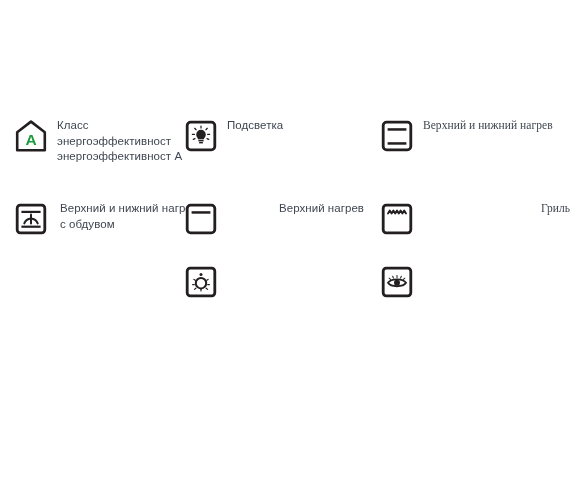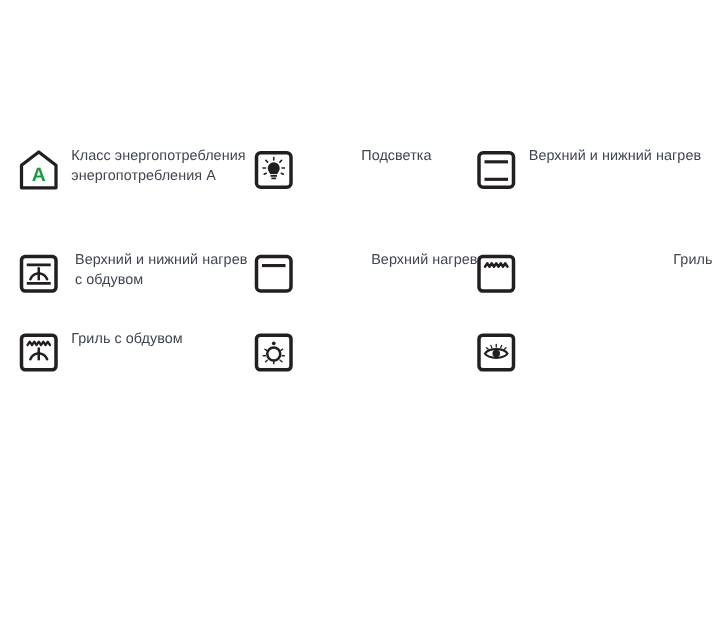--- a/index.html
+++ b/index.html
@@ -45,45 +45,45 @@
     margin-left: 9px;
     font-size: 11.5px;
     line-height: 15.5px;
     color: #3f4651;
     letter-spacing: 0.05px;
     white-space: pre-line;
   }
 
   
   .col-1 { left: 14px;  width: 186px; }
-  .col-2 { left: 202px; width: 180px; gap: 44px; }
+  .col-2 { left: 184px; width: 180px; }
   .col-3 { left: 380px; width: 190px; }
 
   .row-1 { top: 118px; }
   .row-2 { top: 201px; justify-content: space-between; }
   .row-3 { top: 264px; }
   .row-4 { top: 327px; }
 
   .col-1 .feature-label { max-width: 140px; }
   .col-2 .feature-label { max-width: 140px; }
-  .col-3 .feature-label { max-width: 142px; }
+  .col-3 .feature-label { max-width: 142px; font-family: Liberation Serif, serif; }
 </style>
 </head>
 <body>
 
 <div id="features-grid">
 
   <div class="feature-item col-1 row-1">
     <span class="feature-icon">
       <svg viewBox="0 0 34 34" xmlns="http://www.w3.org/2000/svg">
         <path d="M3.2 13.2 L17 2.6 L30.8 13.2 L30.8 31.2 L3.2 31.2 Z" fill="#ffffff" stroke="#231f20" stroke-width="2.6" stroke-linejoin="round"></path>
         <text x="17" y="25.5" text-anchor="middle" font-family="'Liberation Sans', sans-serif" font-size="15.5" font-weight="bold" fill="#1a9c3c">A</text>
       </svg>
     </span>
-    <span class="feature-label">Класс энергопотребления энергопотребления А</span>
+    <span class="feature-label">Класс энергоэффективност энергоэффективност А</span>
   </div>
 
   <div class="feature-item col-2 row-1">
     <span class="feature-icon">
       <svg viewBox="0 0 34 34" xmlns="http://www.w3.org/2000/svg">
         <rect x="3.2" y="3.2" width="27.6" height="27.6" rx="3.4" fill="#ffffff" stroke="#231f20" stroke-width="2.8"></rect>
         <path d="M12.2 15.6 a4.8 4.8 0 0 1 9.6 0 c0 2.3 -1.5 3.2 -1.9 4.6 l-5.8 0 c-0.4 -1.4 -1.9 -2.3 -1.9 -4.6 z" fill="#231f20"></path>
         <rect x="14.4" y="20.9" width="5.2" height="1.5" fill="#231f20"></rect>
         <rect x="15.1" y="23.0" width="3.8" height="1.4" fill="#231f20"></rect>
         <g stroke="#231f20" stroke-width="1.25" stroke-linecap="round">
@@ -140,34 +140,20 @@
   <div class="feature-item col-2 row-2">
     <span class="feature-icon">
       <svg viewBox="0 0 34 34" xmlns="http://www.w3.org/2000/svg">
         <rect x="3.2" y="3.2" width="27.6" height="27.6" rx="3.4" fill="#ffffff" stroke="#231f20" stroke-width="2.8"></rect>
         <rect x="7.6" y="9.2" width="18.8" height="2.5" fill="#231f20"></rect>
       </svg>
     </span>
     <span class="feature-label">Верхний нагрев</span>
   </div>
 
-  <div class="feature-item col-1 row-3">
-    <span class="feature-icon">
-      <svg viewBox="0 0 34 34" xmlns="http://www.w3.org/2000/svg">
-        <rect x="3.2" y="3.2" width="27.6" height="27.6" rx="3.0" fill="#ffffff" stroke="#231f20" stroke-width="2.8"></rect>
-        <path d="M8.0 11.0 L9.8 8.4 L11.6 11.0 L13.4 8.4 L15.2 11.0 L17 8.4 L18.8 11.0 L20.6 8.4 L22.4 11.0 L24.2 8.4 L26.0 11.0" fill="none" stroke="#231f20" stroke-width="1.8" stroke-linejoin="round" stroke-linecap="round"></path>
-        <g stroke="#231f20" stroke-width="2.0" stroke-linecap="round" fill="none">
-          <line x1="17" y1="13.8" x2="17" y2="22.4"></line>
-          <path d="M17 17.6 C13.6 17.9 11.4 19.7 10.3 22.4"></path>
-          <path d="M17 17.6 C20.4 17.9 22.6 19.7 23.7 22.4"></path>
-        </g>
-      </svg>
-    </span>
-    <span class="feature-label">Гриль с обдувом</span>
-  </div>
 
   <div class="feature-item col-2 row-3">
     <span class="feature-icon">
       <svg viewBox="0 0 34 34" xmlns="http://www.w3.org/2000/svg">
         <rect x="3.2" y="3.2" width="27.6" height="27.6" rx="3.0" fill="#ffffff" stroke="#231f20" stroke-width="2.8"></rect>
         <circle cx="17" cy="18.2" r="5.2" fill="none" stroke="#231f20" stroke-width="2.0"></circle>
         <circle cx="17" cy="9.6" r="1.5" fill="#231f20"></circle>
         <g stroke="#231f20" stroke-width="1.15" stroke-linecap="round">
           <line x1="9.9" y1="14.4" x2="11.3" y2="15.3"></line>
           <line x1="24.1" y1="14.4" x2="22.7" y2="15.3"></line>

